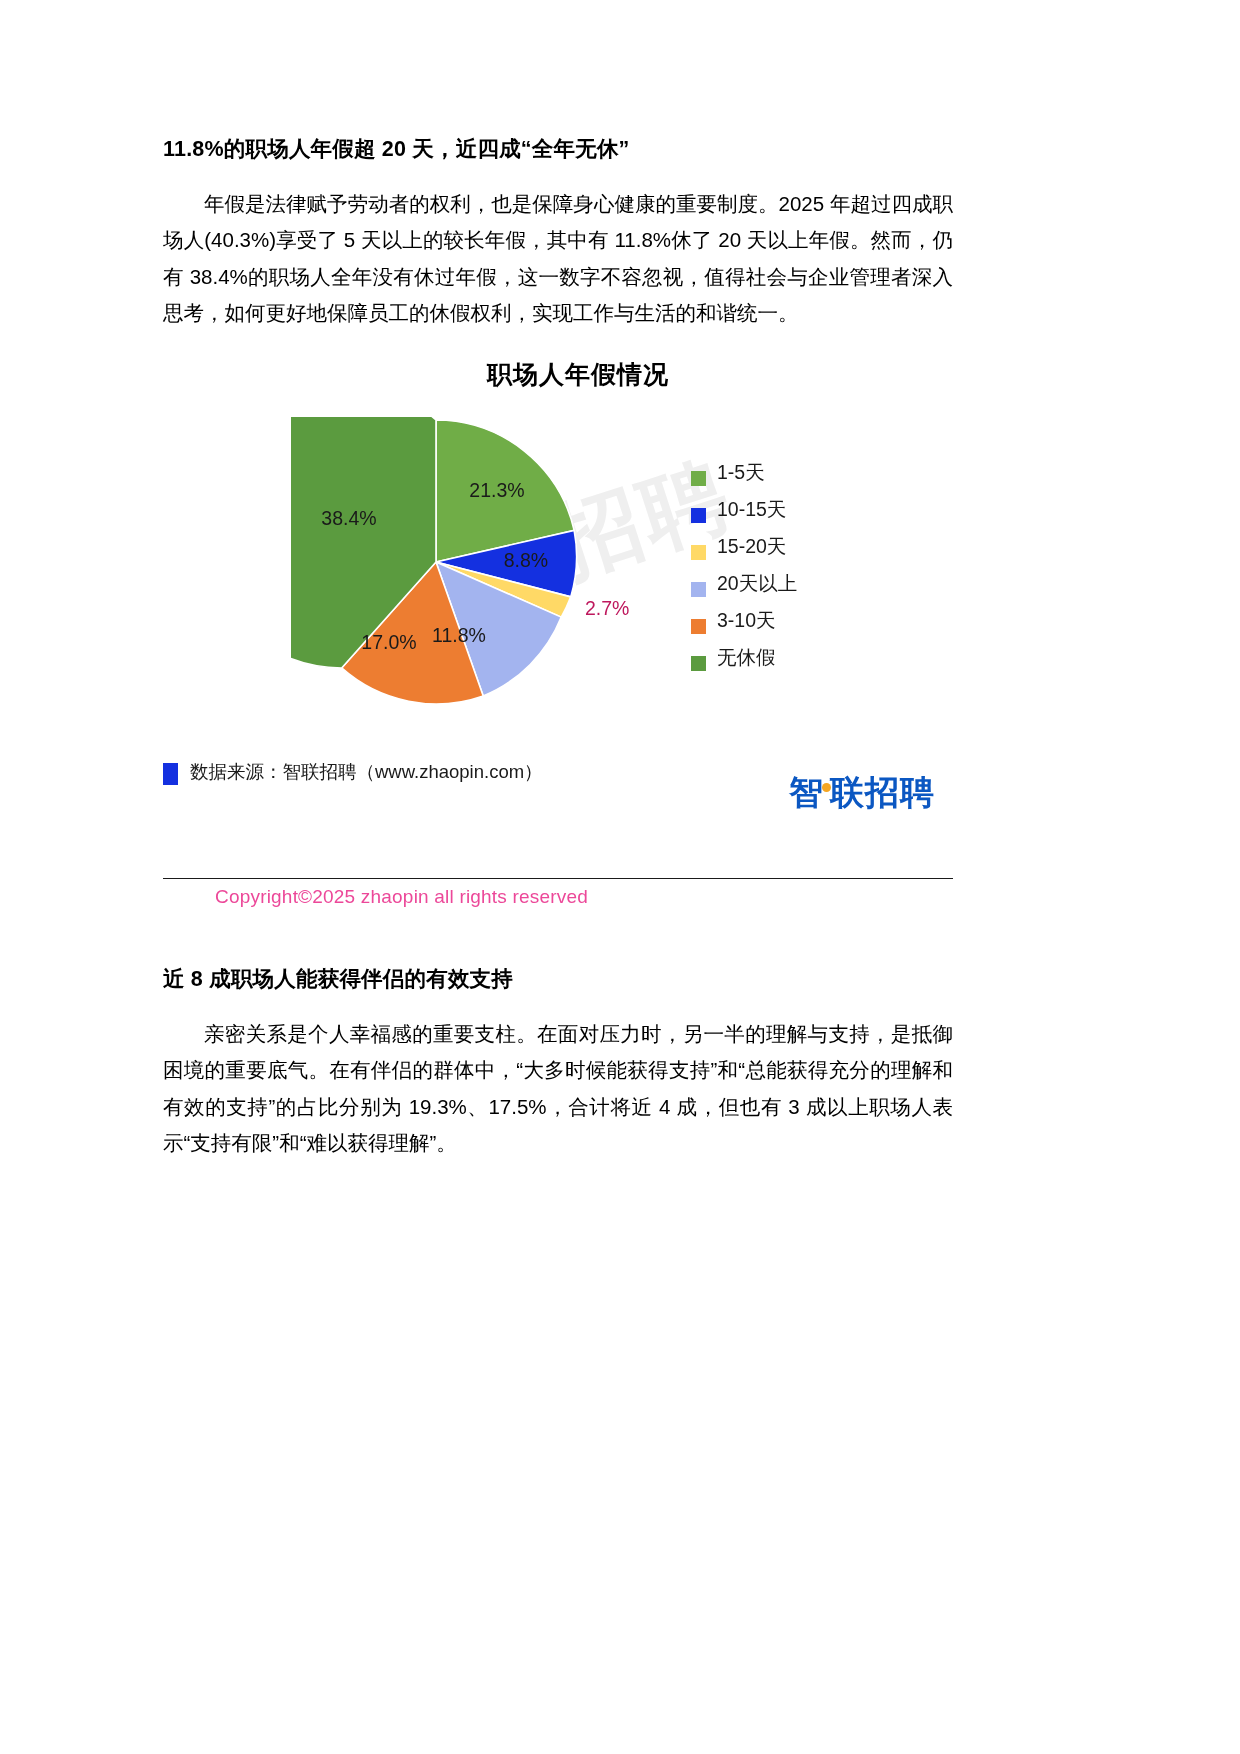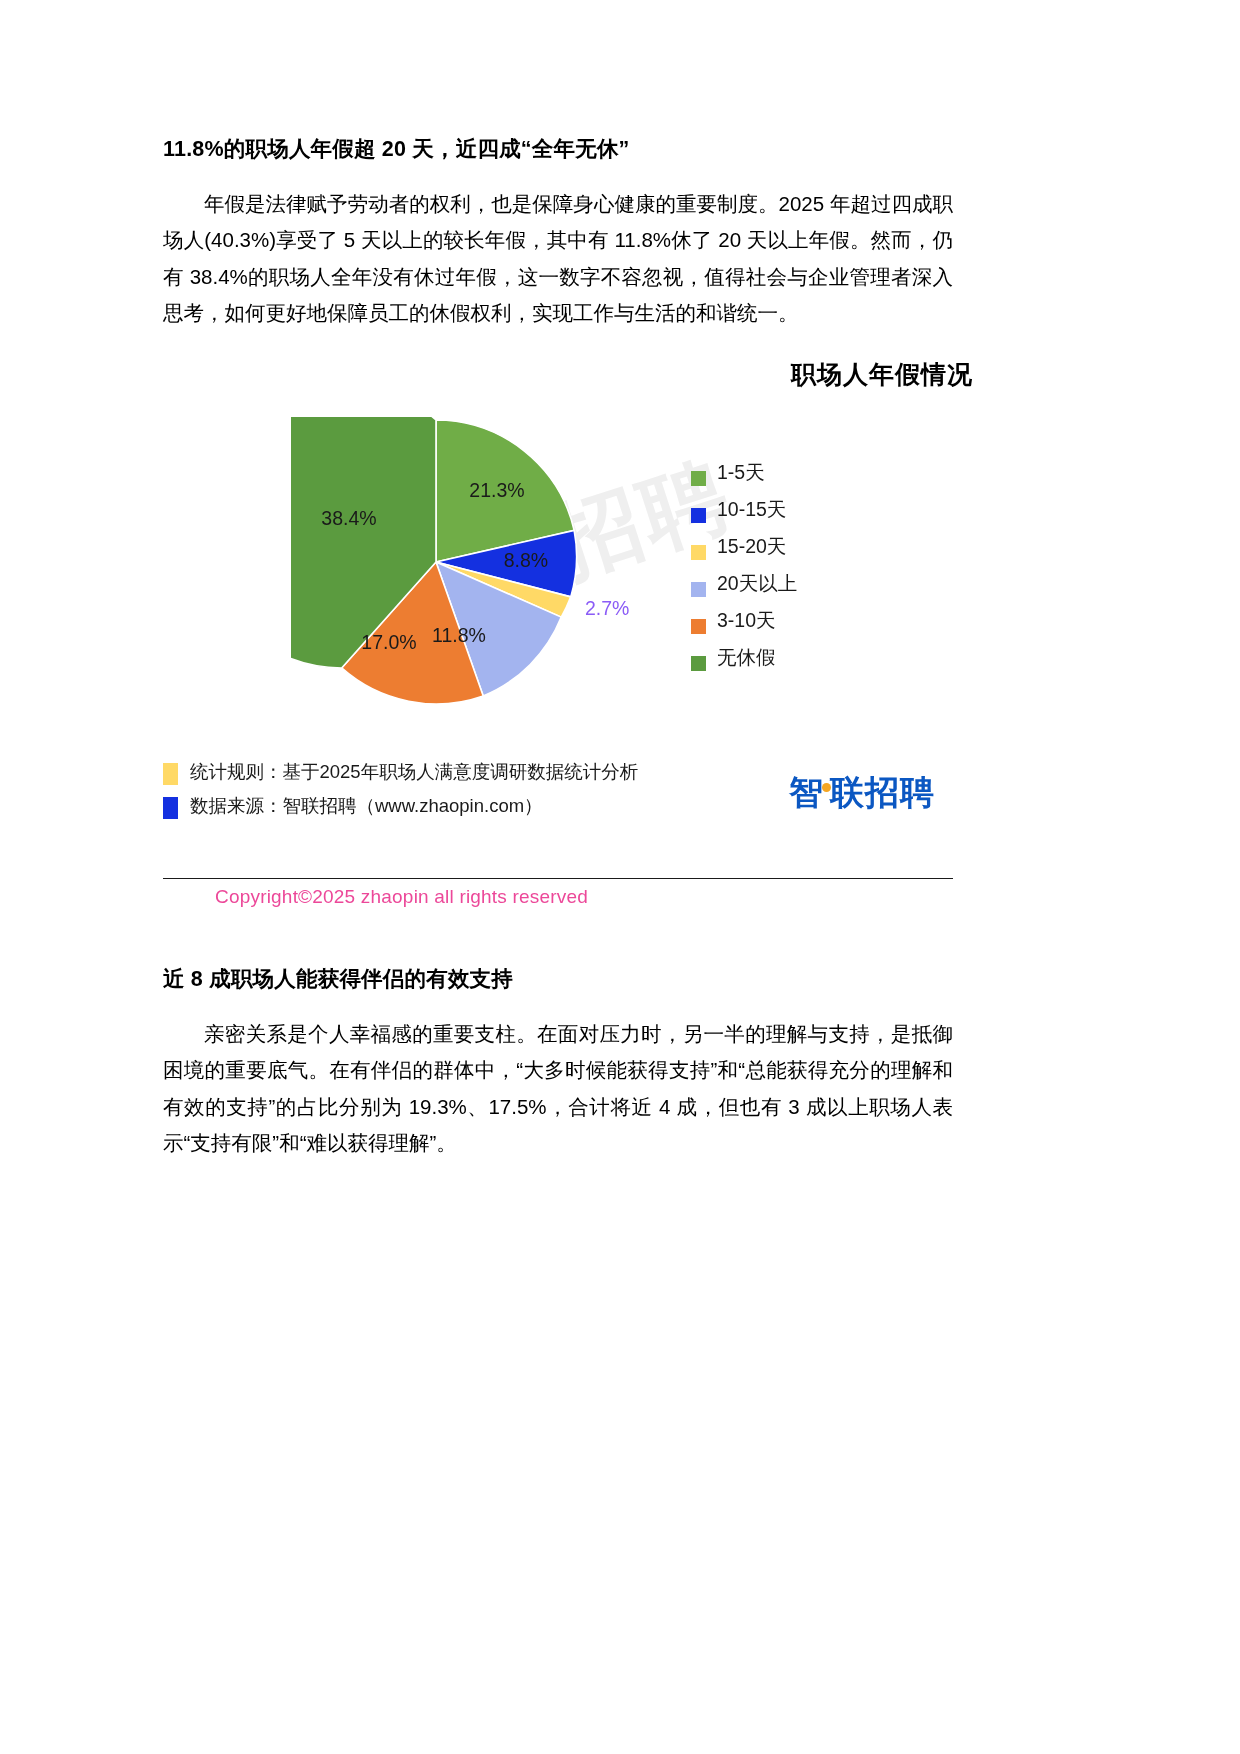--- a/index.html
+++ b/index.html
@@ -45,21 +45,21 @@
     letter-spacing: 0px;
   }
   
   .chart-block {
     position: relative;
     margin-top: 22px;
     width: 790px;
     height: 420px;
   }
   .chart-title {
-    text-align: right;
+    text-align: center;
     font-size: 25px;
     font-weight: bold;
     letter-spacing: 1px;
     margin: 0;
     padding-top: 4px;
     position: relative;
     left: 20px;
   }
   .chart-area {
     position: relative;
@@ -91,21 +91,21 @@
   .pie-svg { display: block; }
   .pie-label {
     font-family: "Liberation Sans", sans-serif;
     font-size: 19.5px;
     font-weight: 400;
     fill: #1a1a1a;
   }
   .pie-label-out {
     position: absolute;
     font-size: 19.5px;
-    color: #8b5cf6;
+    color: #be185d;
     z-index: 3;
     white-space: nowrap;
   }
   .legend {
     position: absolute;
     left: 528px;
     top: 58px;
     z-index: 3;
   }
   .legend-item {
@@ -248,24 +248,20 @@
             <span class="legend-swatch" style="background:#5b9b3f"></span>
             <span>无休假</span>
           </div>
         </div>
 
       </div>
     </div>
 
     <div class="notes">
       <div class="note-row">
-        <span class="note-swatch" style="background:#ffd966"></span>
-        <span class="note-text">统计规则：基于2025年职场人满意度调研数据统计分析</span>
-      </div>
-      <div class="note-row">
         <span class="note-swatch" style="background:#1430e0"></span>
         <span class="note-text">数据来源：智联招聘（www.zhaopin.com）</span>
       </div>
       <div class="logo"><span>智</span><span class="dot"></span><span>联招聘</span></div>
     </div>
 
     <hr class="rule">
 
     <div class="copyright">Copyright©2025 zhaopin all rights reserved</div>
 

